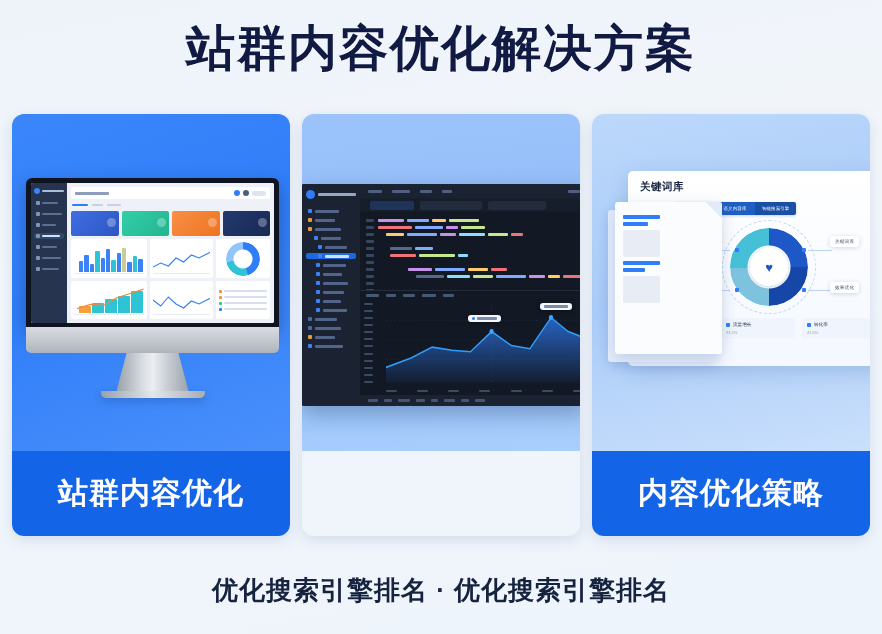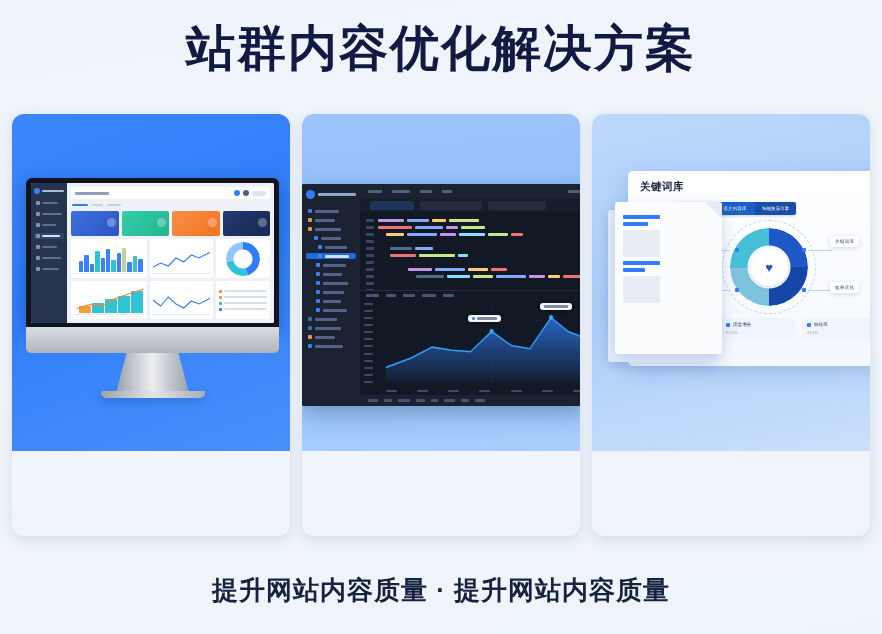--- a/index.html
+++ b/index.html
@@ -441,20 +441,21 @@
               </div>
             </div>
 
           </div>
         </div>
         <div class="monitor-chin"></div>
         <div class="monitor-neck"></div>
         <div class="monitor-base"></div>
       </div>
     </div>
+    <div class="card-label">站群内容优化</div>
   </div>
 
   <div class="card c2">
     <div class="card-visual">
       <div class="ide">
 
         <div class="ide-side">
           <div class="ide-logo">
             <span class="dot"></span>
             <span class="lb"></span>
@@ -753,17 +754,18 @@
             <span class="gl" style="width:100%"></span>
           </div>
         </div>
         <span class="gl" style="width:100%;margin-top:7px"></span>
         <span class="gl" style="width:100%"></span>
         <span class="gl" style="width:100%"></span>
         <span class="gl" style="width:100%"></span>
       </div>
 
     </div>
+    <div class="card-label">内容优化策略</div>
   </div>
 
 </div>
 
-<div class="footer">提升网站内容质量 · 提升网站内容质量</div>
+<div class="footer">优化搜索引擎排名 · 优化搜索引擎排名</div>
 
 </body></html>

